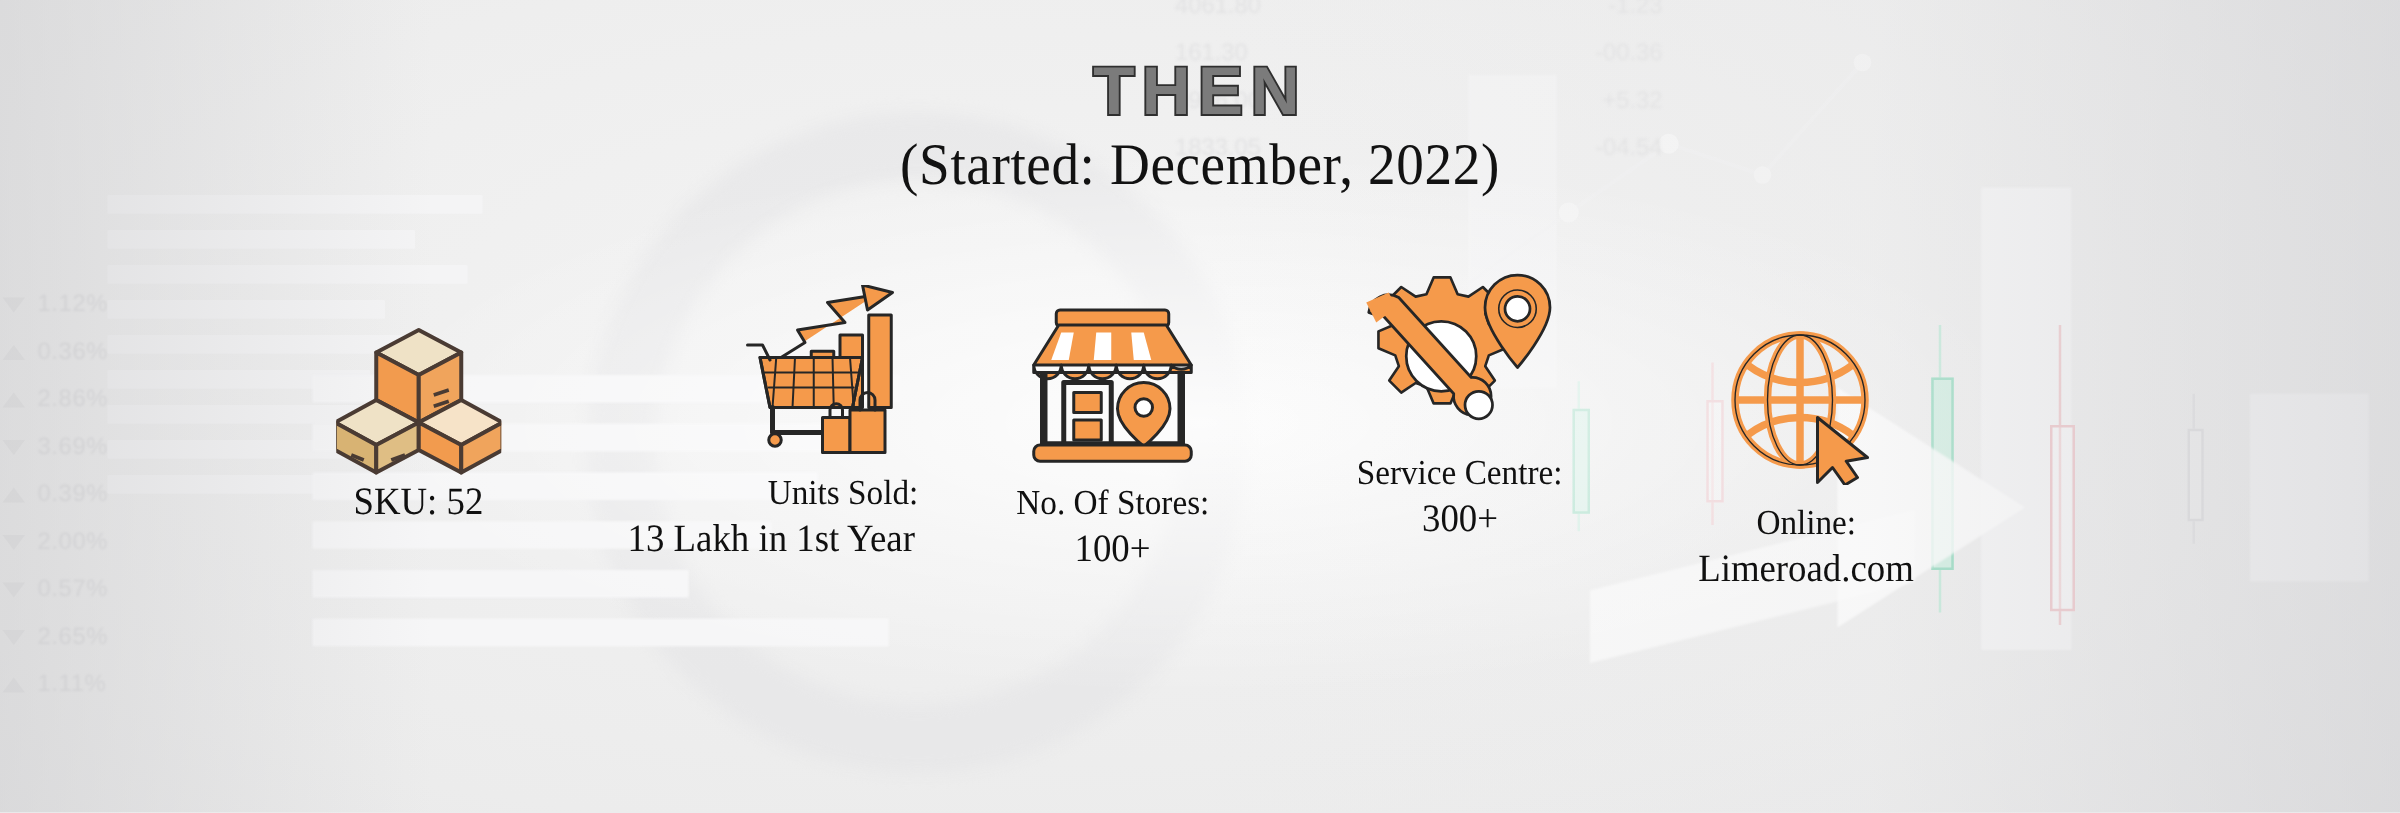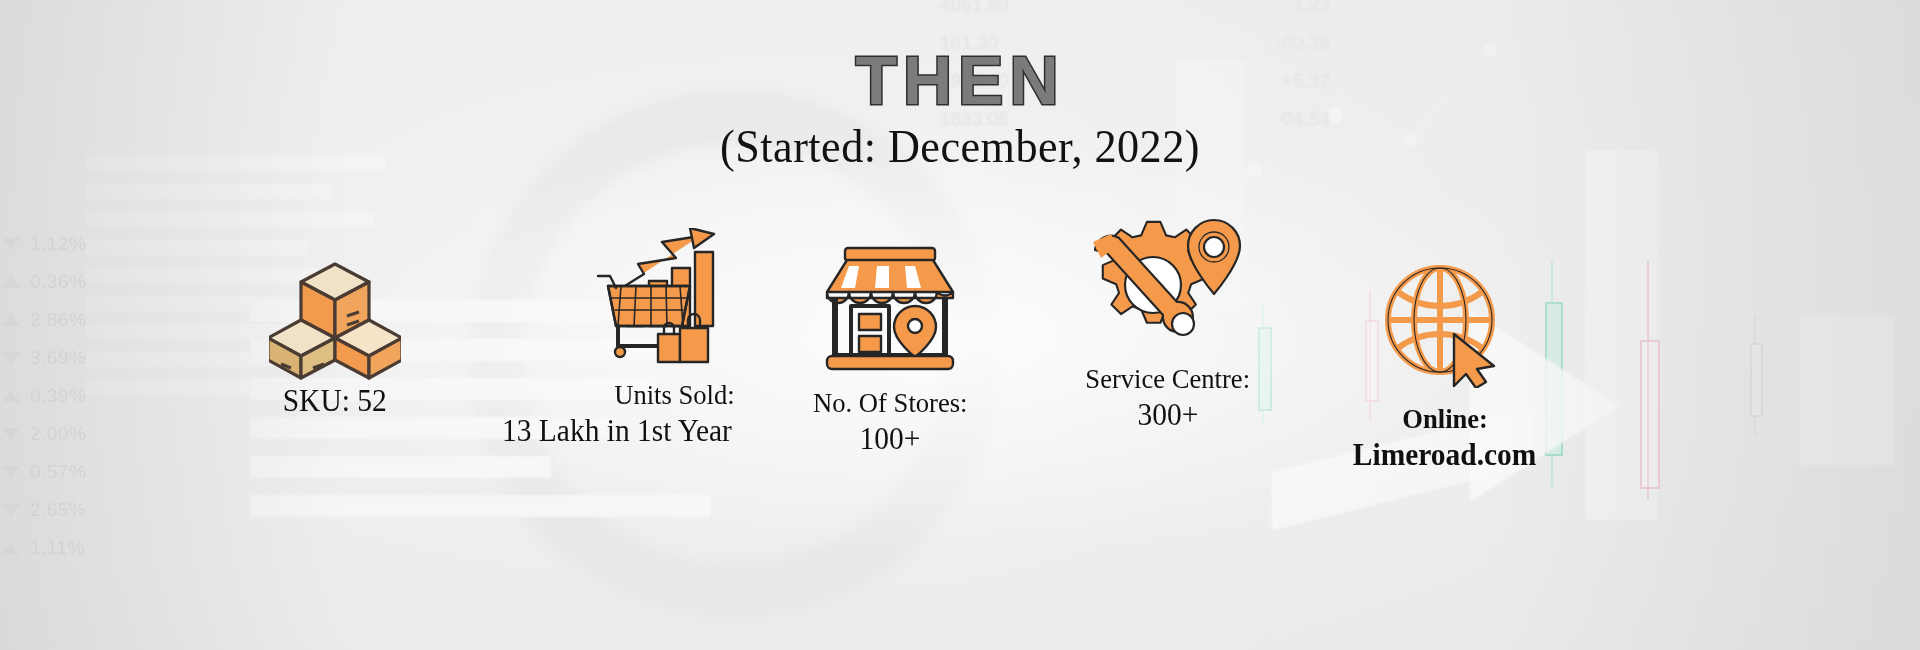--- a/index.html
+++ b/index.html
@@ -51,21 +51,21 @@
   .arrowtail{position:absolute;right:388px;bottom:152px;width:260px;height:58px;
     background:rgba(255,255,255,.65);transform:skewY(-14deg);filter:blur(1px);}
   .polyline{position:absolute;right:420px;top:20px;opacity:.5;}
   .lens{position:absolute;left:470px;top:90px;width:420px;height:420px;border-radius:50%;
     border:54px solid rgba(228,228,230,.55);filter:blur(6px);}
 
   
   .header{position:absolute;left:0;right:0;top:48px;text-align:center;z-index:5;}
   .title{
     font-family:"Liberation Sans",sans-serif;
-    font-weight:700;font-size:68px;line-height:.95;letter-spacing:6px;
+    font-weight:700;font-size:54px;line-height:.95;letter-spacing:6px;
     color:#7b7b7b;
     -webkit-text-stroke:3px #2f2f2f;
     paint-order:stroke fill;
     margin:0;
   }
   .subtitle{
     font-family:"Liberation Serif",serif;
     font-size:47px;line-height:1.1;color:#121212;margin:8px 0 0 0;
     letter-spacing:.5px;transform:scaleX(.94);
   }
@@ -76,21 +76,21 @@
   .stat{width:250px;display:flex;flex-direction:column;align-items:center;}
   .icon-wrap{height:130px;display:flex;align-items:flex-end;justify-content:center;}
   .stat-label{font-family:"Liberation Serif",serif;font-size:28px;color:#101010;
     text-align:center;margin-top:14px;line-height:1.22;transform:scaleX(.95);}
   .stat-value{font-family:"Liberation Serif",serif;font-size:31px;color:#101010;
     text-align:center;line-height:1.2;transform:scaleX(.95);}
   .s1{margin-top:40px;}
   .s2{margin-top:22px;align-items:flex-end;}
   .s3{margin-top:30px;}
   .s4{margin-top:6px;justify-content:space-between;}
-  .s5{margin-top:46px;font-weight:bold;}
+  .s5{margin-top:46px;}
 </style>
 </head>
 <body>
 
 <div id="stage">
 
   <div class="bg">
 
     <div class="lens"></div>
 

